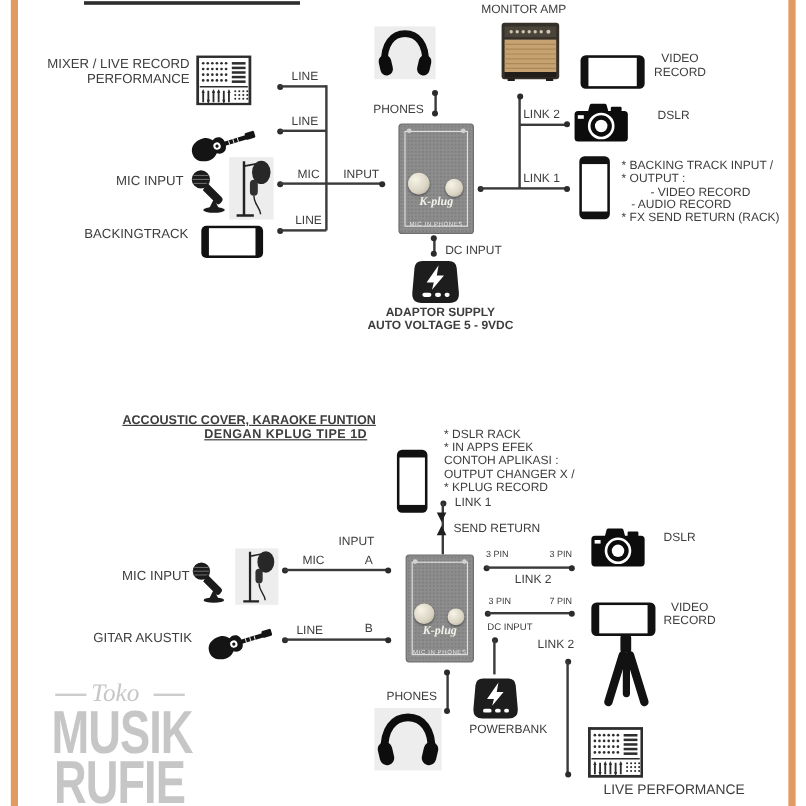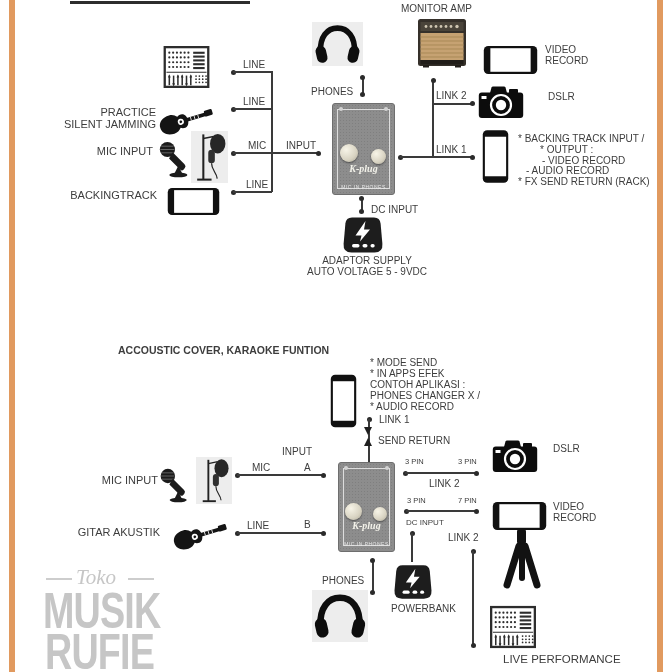--- a/index.html
+++ b/index.html
@@ -1,23 +1,23 @@
 <!DOCTYPE html>
 <html><head>
 <meta charset="utf-8">
 <style>
   html,body{margin:0;padding:0;background:#fff;}
   .canvas{position:relative;width:672px;height:672px;background:#fff;overflow:hidden;
           font-family:"Liberation Sans",sans-serif;color:#3d3d3d;}
   .strip{position:absolute;top:0;width:6px;height:672px;}
-  .lbl{position:absolute;font-size:11px;line-height:1.08;white-space:pre-line;color:#3d3d3d;}
+  .lbl{position:absolute;font-size:11px;line-height:1.08;white-space:pre-line;color:#3d3d3d;text-align:center;}
   .r{text-align:right;}
   .c{text-align:center;}
   .b{font-weight:bold;}
-  .u{margin-left:16px;}
+  .u{text-decoration:underline;}
   .s10{font-size:10px;}
   .s9{font-size:10px;line-height:1.2;}
   .s8{font-size:8px;}
   .s7{font-size:7.5px;}
   .dot{position:absolute;width:5px;height:5px;border-radius:50%;background:#2b2b2b;}
   .hline{position:absolute;height:1.5px;background:#3a3a3a;}
   .vline{position:absolute;width:1.5px;background:#3a3a3a;}
   .ic{position:absolute;}
   .patch{position:absolute;background:#ededed;}
   .tri-d{position:absolute;width:0;height:0;border-left:4.5px solid transparent;border-right:4.5px solid transparent;border-top:8px solid #1f1f1f;}
@@ -213,26 +213,26 @@
   <div class="strip" style="left:657px;background:#E19A5F;"></div>
 
   <div class="wm-dash" style="left:46px;top:578px;width:26px;"></div>
   <div class="wm-toko" style="left:76px;top:565px;">Toko</div>
   <div class="wm-dash" style="left:128px;top:578px;width:26px;"></div>
   <div class="wm-big" style="left:43px;top:585px;">MUSIK</div>
   <div class="wm-big" style="left:45px;top:626px;">RUFIE</div>
 
   <div class="title-underline" style="left:70px;top:1px;width:180px;height:2.5px;"></div>
 
+  <div class="lbl r" style="left:20px;top:49px;width:138px;">MIXER / LIVE RECORD
+PERFORMANCE</div>
   <svg class="ic" style="left:163px;top:46px;width:47px;height:42px;">
       <use href="#i-mixer"></use>
     </svg>
 
-  <div class="lbl r" style="left:20px;top:107px;width:136px;">PRACTICE
-SILENT JAMMING</div>
   <svg class="ic" style="left:155px;top:98px;width:60px;height:42px;">
       <use href="#i-guitar"></use>
     </svg>
 
   <div class="lbl r" style="left:20px;top:146px;width:133px;">MIC INPUT</div>
   <svg class="ic" style="left:157px;top:140px;width:37px;height:38px;">
       <use href="#i-mic"></use>
     </svg>
   <div class="patch" style="left:191px;top:131px;width:37px;height:52px;">
     <svg style="width:100%;height:100%;">
@@ -307,45 +307,46 @@
 
   <svg class="ic" style="left:478px;top:85px;width:46px;height:34px;">
       <use href="#i-dslr"></use>
     </svg>
   <div class="lbl s10" style="left:548px;top:92px;">DSLR</div>
 
   <svg class="ic" style="left:482px;top:129px;width:27px;height:55px;">
       <use href="#i-phone-p"></use>
     </svg>
   <div class="lbl s9" style="left:518px;top:133px;">* BACKING TRACK INPUT /</div>
-  <div class="lbl s9" style="left:540px;top:144px;">* OUTPUT :</div>
+  <div class="lbl s9" style="left:518px;top:144px;">* OUTPUT :</div>
   <div class="lbl s9" style="left:542px;top:155px;">- VIDEO RECORD</div>
   <div class="lbl s9" style="left:526px;top:165px;">- AUDIO RECORD</div>
   <div class="lbl s9" style="left:518px;top:176px;">* FX SEND RETURN (RACK)</div>
 
   <div class="vline" style="left:361px;top:198px;height:13px;"></div>
   <div class="dot" style="left:359px;top:196px;"></div>
   <div class="dot" style="left:359px;top:209px;"></div>
   <div class="lbl s9" style="left:371px;top:204px;">DC INPUT</div>
   <svg class="ic" style="left:340px;top:216px;width:46px;height:38px;">
       <use href="#i-power"></use>
     </svg>
-  <div class="lbl c s10" style="left:288px;top:256px;width:158px;">ADAPTOR SUPPLY
+  <div class="lbl c s10" style="left:288px;top:256px;width:158px;font-weight:bold;">ADAPTOR SUPPLY
 AUTO VOLTAGE 5 - 9VDC</div>
 
   <div class="lbl b u" style="left:102px;top:345px;width:204px;font-size:10.5px;white-space:nowrap;">ACCOUSTIC COVER, KARAOKE FUNTION</div>
+  <div class="lbl b u r" style="left:102px;top:357px;width:204px;font-size:10.5px;letter-spacing:.4px;">DENGAN KPLUG TIPE 1D</div>
 
   <svg class="ic" style="left:330px;top:372px;width:27px;height:58px;">
       <use href="#i-phone-p"></use>
     </svg>
-  <div class="lbl s9" style="left:370px;top:357px;">* MODE SEND</div>
+  <div class="lbl s9" style="left:370px;top:357px;">* DSLR RACK</div>
   <div class="lbl s9" style="left:370px;top:368px;">* IN APPS EFEK</div>
   <div class="lbl s9" style="left:370px;top:379px;">CONTOH APLIKASI :</div>
-  <div class="lbl s9" style="left:370px;top:390px;">PHONES CHANGER X /</div>
-  <div class="lbl s9" style="left:370px;top:401px;">* AUDIO RECORD</div>
+  <div class="lbl s9" style="left:370px;top:390px;">OUTPUT CHANGER X /</div>
+  <div class="lbl s9" style="left:370px;top:401px;">* KPLUG RECORD</div>
 
   <div class="dot" style="left:367px;top:417px;"></div>
   <div class="lbl s9" style="left:379px;top:414px;">LINK 1</div>
   <div class="vline" style="left:368px;top:419px;height:43px;"></div>
   <div class="tri-d" style="left:364px;top:427px;"></div>
   <div class="tri-u" style="left:364px;top:438px;"></div>
   <div class="lbl s9" style="left:378px;top:435px;">SEND RETURN</div>
 
   <div class="lbl s10" style="left:282px;top:447px;">INPUT</div>
   <div class="dot" style="left:235px;top:473px;"></div>

